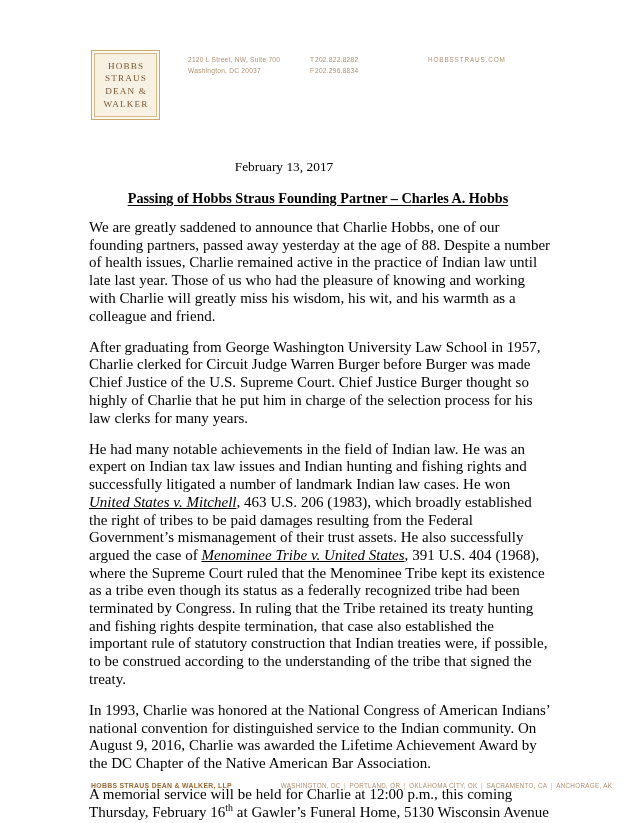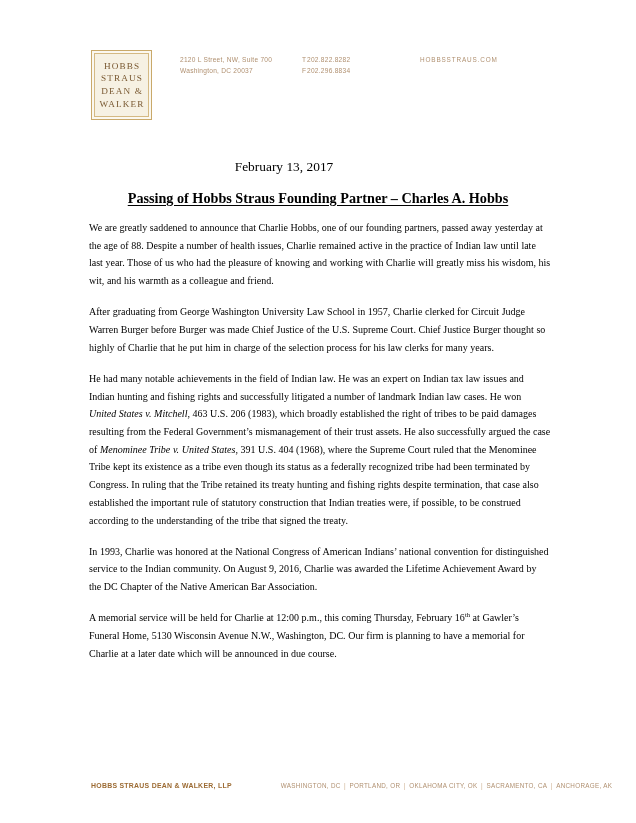--- a/index.html
+++ b/index.html
@@ -29,21 +29,21 @@
   .letterhead {
     position: absolute;
     left: 91px;
     top: 50px;
     width: 460px;
     display: flex;
     align-items: flex-start;
   }
 
   .logo-box {
-    width: 61px;
+    width: 69px;
     height: 70px;
     background: #f6f1e3;
     border: 1px solid #c9a96a;
     box-shadow: inset 0 0 0 2px #fbf8f0, inset 0 0 0 3px #d4b983;
     box-sizing: border-box;
     display: flex;
     flex-direction: column;
     align-items: center;
     justify-content: center;
     flex: none;
@@ -110,27 +110,27 @@
   }
 
   .body-copy {
     position: absolute;
     left: 89px;
     top: 219px;
     width: 462px;
   }
   .body-copy p {
     margin: 0 0 13.5px 0;
-    font-size: 10px;
+    font-size: 15px;
     line-height: 17.7px;
     text-align: left;
     word-spacing: 0.1px;
   }
   .body-copy p:last-child { margin-bottom: 0; }
-  .body-copy i { font-style: italic; }
+  .body-copy i { font-style: italic; text-decoration: underline; }
   .body-copy sup {
     font-size: 0.66em;
     vertical-align: super;
     line-height: 0;
     margin-top: 41px;
   }
 
   
   .footer {
     position: absolute;

